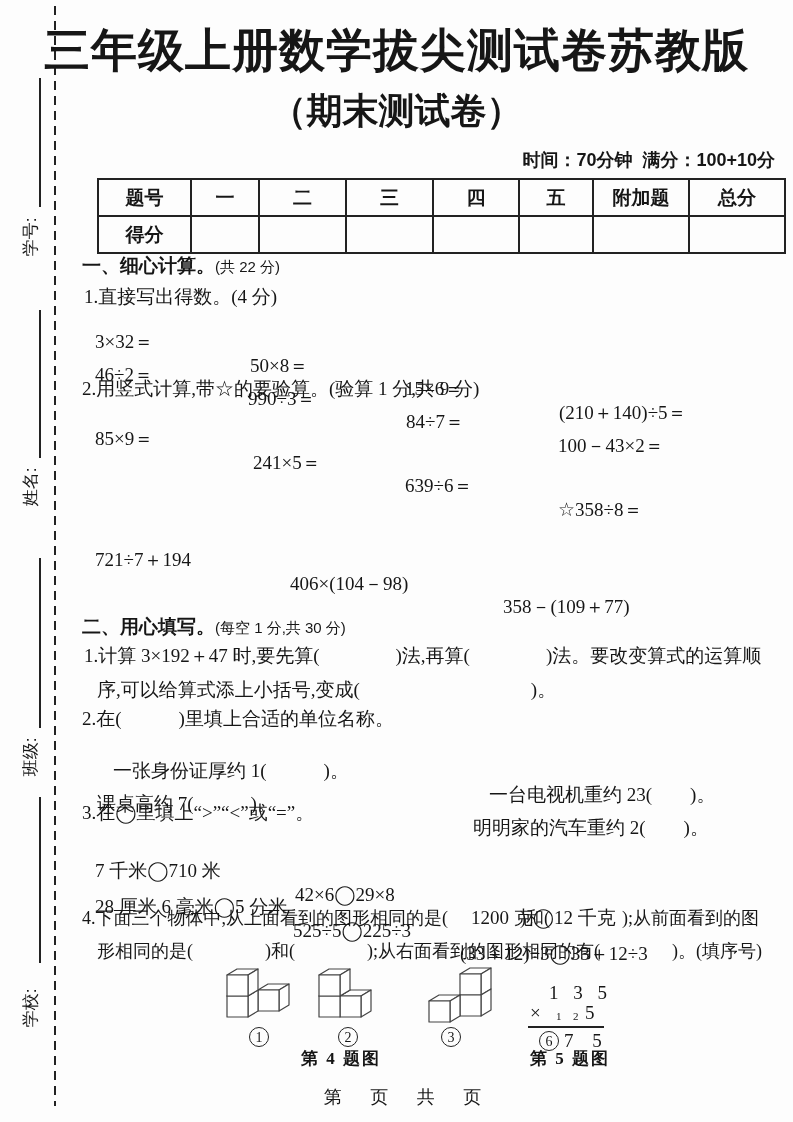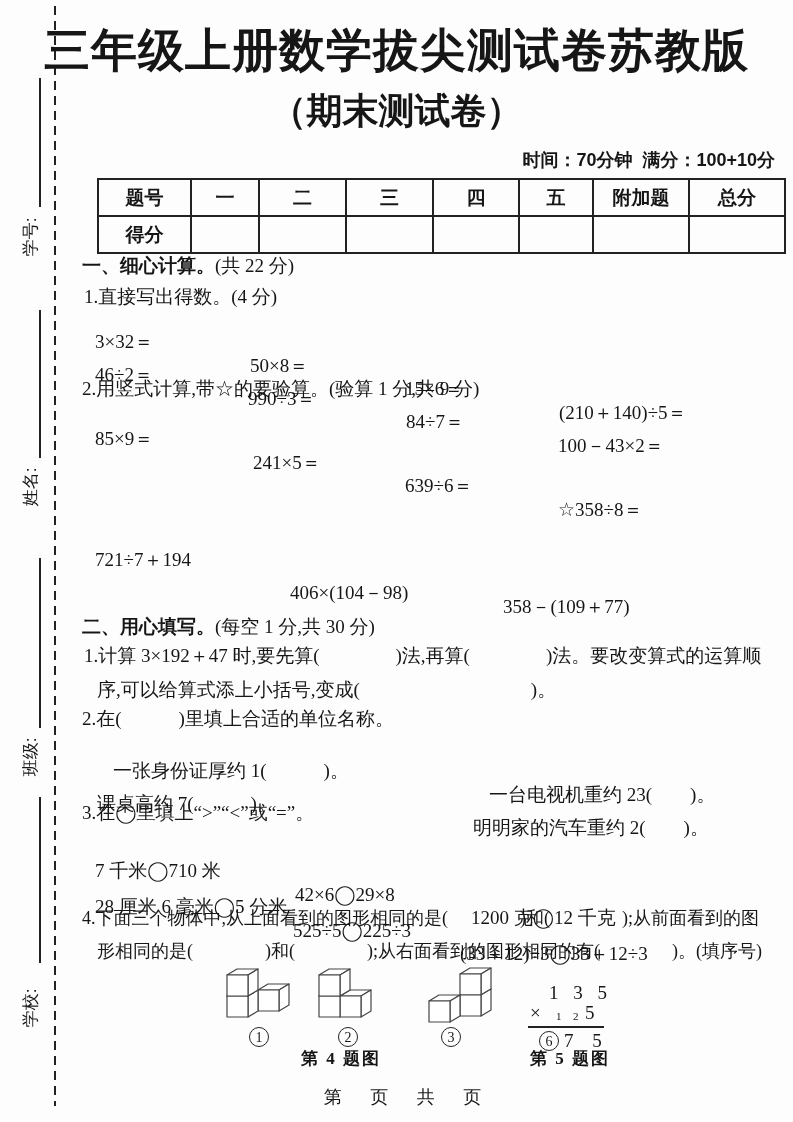--- a/index.html
+++ b/index.html
@@ -5,21 +5,21 @@
   html,body{margin:0;padding:0;background:#fff;}
   .page{position:relative;width:793px;height:1122px;background:#fdfdfd;overflow:hidden;
         font-family:"Liberation Serif","DejaVu Serif",serif;color:#161616;font-size:19px;}
   .abs{position:absolute;white-space:pre;line-height:1.25;}
   .hei{font-family:"Liberation Sans","DejaVu Sans",sans-serif;font-weight:bold;}
   .title{top:22px;left:0;width:100%;text-align:center;font-size:46px;letter-spacing:1px;}
   .subtitle{top:88px;left:0;width:100%;text-align:center;font-size:36px;}
   .timeinfo{top:149px;right:18px;font-size:18px;}
   .score-table{position:absolute;left:97px;top:178px;width:687px;border-collapse:collapse;table-layout:fixed;}
   .score-table td{border:2px solid #222;height:35px;text-align:center;font-size:19px;padding:0;}
-  .sec-pts{font-family:Liberation Serif, serif;font-weight:normal;font-size:19px;}
+  .sec-pts{font-family:Liberation Sans, sans-serif;font-weight:normal;font-size:15px;}
   .vline{position:absolute;left:39px;width:2px;background:#222;}
   .dashline{position:absolute;left:54px;top:6px;width:2px;height:1100px;
             background:repeating-linear-gradient(180deg,#222 0 9px,transparent 9px 15px);}
   .side-label{position:absolute;left:30px;transform:translate(-50%,-50%) rotate(-90deg);
               font-size:17px;font-family:"Liberation Sans","DejaVu Sans",sans-serif;white-space:pre;}
   .circ{display:inline-block;width:20px;height:20px;border:1.5px solid #222;border-radius:50%;
         font-size:14px;line-height:20px;text-align:center;box-sizing:border-box;}
   .cap{font-weight:bold;font-size:17px;letter-spacing:2px;}
   .cube{stroke:#444;stroke-width:1.2;fill:#fff;stroke-linejoin:round;}
   .footer{top:1086px;left:0;width:100%;text-align:center;letter-spacing:12px;font-size:18px;padding-left:24px;box-sizing:border-box;}
@@ -97,21 +97,21 @@
   <div class="abs" style="left:82px;top:377px;">2.用竖式计算,带☆的要验算。(验算 1 分,共 9 分)</div>
   <div class="abs" style="left:0;top:403px;width:793px;">
     <span class="abs" style="left:95px;">85×9＝</span>
     <span class="abs" style="left:253px;">241×5＝</span>
     <span class="abs" style="left:405px;">639÷6＝</span>
     <span class="abs" style="left:558px;">☆358÷8＝</span>
   </div>
 
   <div class="abs" style="left:0;top:524px;width:793px;">
     <span class="abs" style="left:95px;">721÷7＋194</span>
-    <span class="abs" style="left:290px;margin-top:9px;">406×(104－98)</span>
+    <span class="abs" style="left:290px;">406×(104－98)</span>
     <span class="abs" style="left:503px;text-align:right;">358－(109＋77)</span>
   </div>
 
   <div class="abs" style="left:82px;top:615px;"><span class="hei">二、用心填写。</span><span class="sec-pts">(每空 1 分,共 30 分)</span></div>
 
   <div class="abs" style="left:84px;top:644px;">1.计算 3×192＋47 时,要先算(　　　　)法,再算(　　　　)法。要改变算式的运算顺</div>
   <div class="abs" style="left:97px;top:678px;">序,可以给算式添上小括号,变成(　　　　　　　　　)。</div>
 
   <div class="abs" style="left:82px;top:707px;">2.在(　　　)里填上合适的单位名称。</div>
   <div class="abs" style="left:0;top:735px;width:780px;margin-left:16px;">

